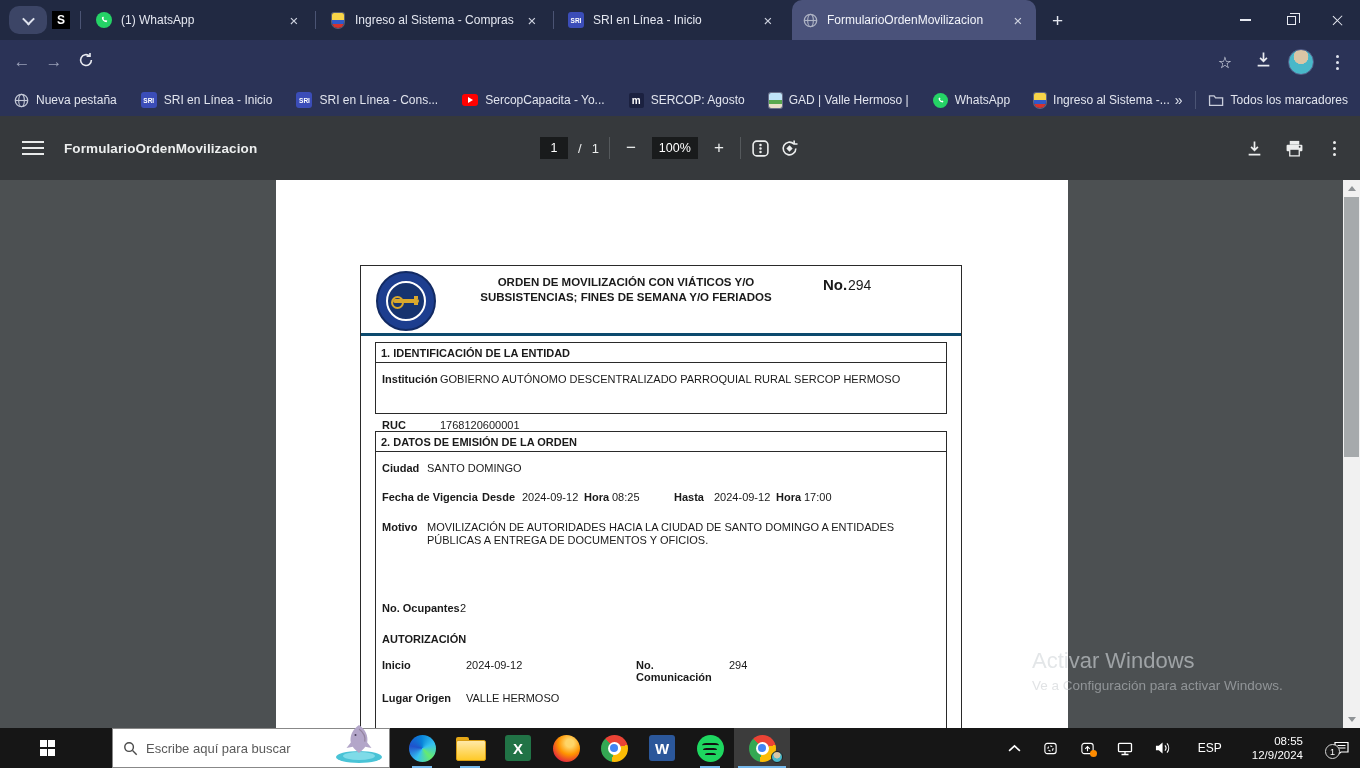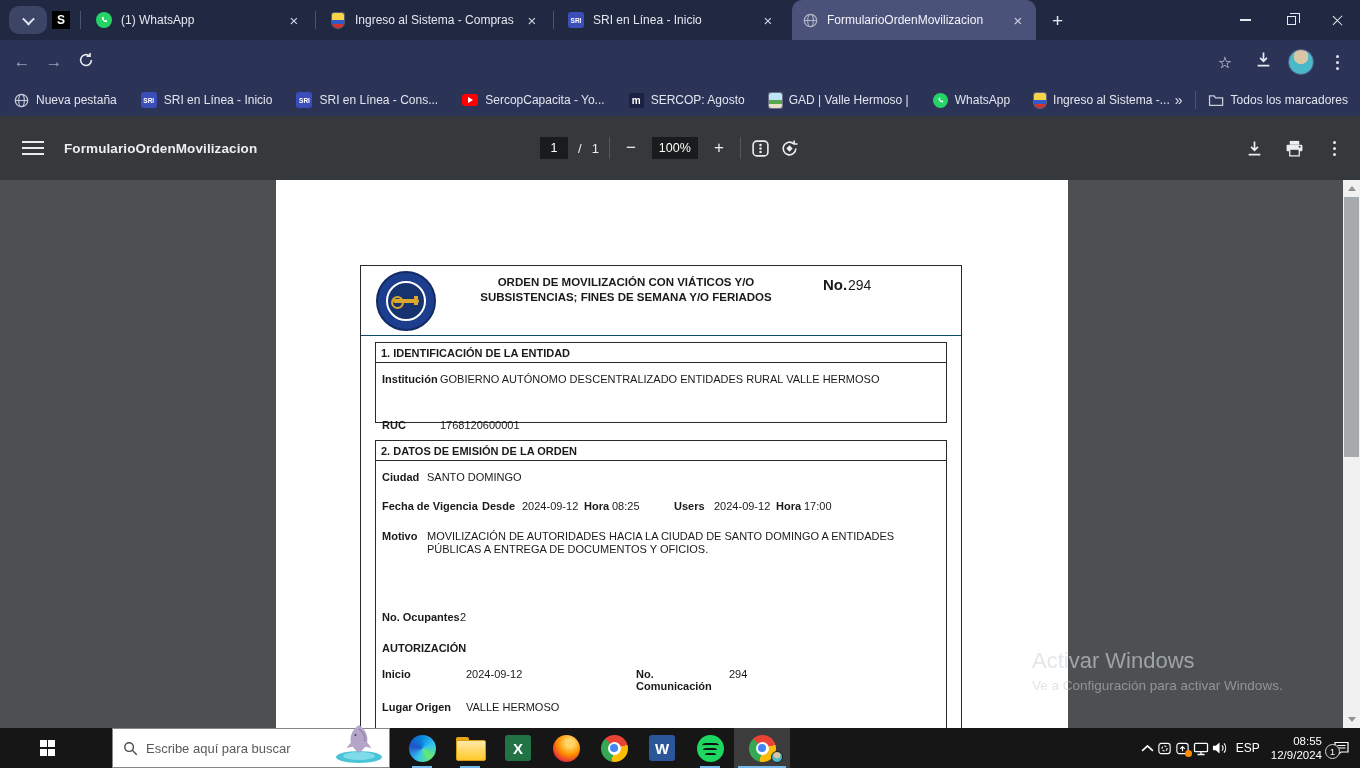--- a/index.html
+++ b/index.html
@@ -78,32 +78,32 @@
   .sb-arrow i { width:0; height:0; border-left:4px solid transparent; border-right:4px solid transparent; }
   .sb-up i { border-bottom:5px solid #8f9396; }
   .sb-down { bottom:0; } .sb-down i { border-top:5px solid #8f9396; }
   .sb-thumb { position:absolute; left:1px; top:17px; width:15px; height:260px; background:#a6aaac; }
   .watermark { position:absolute; left:1032px; top:468px; color:rgba(210,214,218,.62); }
   .wm1 { font-size:22px; }
   .wm2 { font-size:13.5px; margin-top:4px; color:rgba(200,204,208,.55); }
 
   
   .doc { position:absolute; left:84px; top:85px; width:602px; height:520px; border:1px solid #2a2a2a; color:#1a1a1a; font-size:11px; }
-  .doc-head { position:relative; height:70px; border-bottom:1px solid #0c4a6e; }
+  .doc-head { position:relative; height:70px; border-bottom:3px solid #0c4a6e; }
   .seal { position:absolute; left:15px; top:5px; width:60px; height:60px; border-radius:50%; background:#1d3e8f; border:2px solid #122a63; display:flex; align-items:center; justify-content:center; }
   .seal-inner { width:40px; height:40px; border-radius:50%; background:#16336f; border:2px solid #fff; position:relative; }
   .seal-key { position:absolute; left:5px; top:16px; width:26px; height:4px; background:#d9a82c; border-radius:2px; }
   .seal-key::before { content:""; position:absolute; left:-2px; top:-3px; width:9px; height:9px; border:2.5px solid #d9a82c; border-radius:50%; background:transparent; }
   .seal-key::after { content:""; position:absolute; right:1px; top:-3px; width:4px; height:3px; background:#d9a82c; box-shadow:0 6px 0 #d9a82c; }
   .doc-title { position:absolute; left:115px; top:9px; width:300px; text-align:center; font-weight:bold; font-size:11.5px; line-height:14.5px; }
   .doc-no-label { position:absolute; left:462px; top:10px; font-weight:bold; font-size:15px; }
   .doc-no-value { position:absolute; left:487px; top:11px; font-size:14px; }
   .sec-head { margin:6px 14px 0 14px; border:1px solid #2a2a2a; height:21px; line-height:20px; padding-left:5px; font-weight:bold; }
   .sec-body { margin:-1px 14px 0 14px; border:1px solid #2a2a2a; position:relative; padding:0 6px; }
-  .sec-body.s1 { height:61px; }
+  .sec-body.s1 { height:52px; }
   .sec-body.s2 { height:400px; border-bottom:none; }
   .gap { height:11px; }
   .drow { position:absolute; left:6px; right:6px; display:flex; align-items:flex-start; }
   .dl { font-weight:bold; flex:0 0 auto; }
   .dv { flex:0 0 auto; }
   .w58{width:58px;} .w45{width:45px;} .w78{width:78px;} .w84{width:84px;} .w100{width:100px;}
   .w40{width:40px;} .w62{width:62px;} .w38{width:28px;} .w162{width:162px;} .w93{width:93px;margin-left:8px;}
   .motivo-val { width:520px; line-height:12.5px; }
 
   
@@ -129,21 +129,21 @@
   .ic-chrome { width:27px; height:27px; border-radius:50%; background:conic-gradient(from -45deg,#ea4335 0 33%,#fbbc05 0 66%,#34a853 0); position:relative; }
   .ic-chrome::before { content:""; position:absolute; left:7px; top:7px; width:13px; height:13px; border-radius:50%; background:#fff; }
   .ic-chrome::after { content:""; position:absolute; left:9.5px; top:9.5px; width:8px; height:8px; border-radius:50%; background:#4285f4; }
   .ic-word { width:26px; height:26px; background:#2b579a; border-radius:3px; color:#fff; font-weight:bold; font-size:15px; display:flex; align-items:center; justify-content:center; }
   .ic-spotify { width:27px; height:27px; border-radius:50%; background:#1ed760; position:relative; overflow:hidden; }
   .ic-spotify i { position:absolute; left:5px; border-radius:50% / 100%; border-top:2.3px solid #121212; }
   .ic-spotify i:nth-child(1){ top:8px; width:17px; height:5px; }
   .ic-spotify i:nth-child(2){ top:13px; width:14px; height:4px; left:6.5px; }
   .ic-spotify i:nth-child(3){ top:18px; width:11px; height:3px; left:8px; }
   .profile-badge { position:absolute; right:7px; bottom:5px; width:12px; height:12px; border-radius:50%; background:radial-gradient(circle at 50% 30%,#d9c6a5 0 40%,#49b8c9 42%); border:1px solid #222; }
-  .tray { position:absolute; right:0; top:0; height:40px; display:flex; align-items:center; gap:3px; padding-right:10px; color:#fff; }
+  .tray { position:absolute; right:0; top:0; height:40px; display:flex; align-items:center; gap:22px; padding-right:10px; color:#fff; }
   .trayicon { display:flex; align-items:center; justify-content:center; position:relative; }
   .orange-dot { position:absolute; right:-2px; bottom:-1px; width:7px; height:7px; border-radius:50%; background:#ff8c00; }
   .lang { font-size:12px; padding:0 4px; }
   .clock { text-align:right; font-size:11.5px; line-height:14px; padding:0 4px; }
   .actioncenter { position:relative; margin-left:4px; }
   .ac-badge { position:absolute; left:-8px; bottom:-3px; width:15px; height:15px; border-radius:50%; background:#1a1a1a; border:1.5px solid #d6d6d6; color:#fff; font-size:9px; display:flex; align-items:center; justify-content:center; }
 </style>
 </head>
 <body>
 
@@ -356,42 +356,42 @@
             </div>
           <div class="doc-title">ORDEN DE MOVILIZACIÓN CON VIÁTICOS Y/O SUBSISTENCIAS; FINES DE SEMANA Y/O FERIADOS</div>
           <div class="doc-no-label">No.</div>
           <div class="doc-no-value">294</div>
         </div>
 
         <div class="sec-head">1. IDENTIFICACIÓN DE LA ENTIDAD</div>
         <div class="sec-body s1">
           <div class="drow" style="top:10px">
             <span class="dl w58">Institución</span>
-            <span class="dv">GOBIERNO AUTÓNOMO DESCENTRALIZADO ENTIDADES RURAL VALLE HERMOSO</span>
+            <span class="dv">GOBIERNO AUTÓNOMO DESCENTRALIZADO PARROQUIAL RURAL SERCOP HERMOSO</span>
           </div>
           <div class="drow" style="top:56px">
             <span class="dl w58">RUC</span>
             <span class="dv">1768120600001</span>
           </div>
         </div>
 
         <div class="gap"></div>
         <div class="sec-head">2. DATOS DE EMISIÓN DE LA ORDEN</div>
         <div class="sec-body s2">
           <div class="drow" style="top:10px">
             <span class="dl w45">Ciudad</span>
             <span class="dv">SANTO DOMINGO</span>
           </div>
           <div class="drow" style="top:39px">
             <span class="dl w100">Fecha de Vigencia</span>
             <span class="dl w40">Desde</span>
             <span class="dv w62">2024-09-12</span>
             <span class="dl w38">Hora</span>
             <span class="dv w62">08:25</span>
-            <span class="dl w40">Users</span>
+            <span class="dl w40">Hasta</span>
             <span class="dv w62">2024-09-12</span>
             <span class="dl w38">Hora</span>
             <span class="dv">17:00</span>
           </div>
           <div class="drow" style="top:69px">
             <span class="dl w45">Motivo</span>
             <span class="dv motivo-val">MOVILIZACIÓN DE AUTORIDADES HACIA LA CIUDAD DE SANTO DOMINGO A ENTIDADES PÚBLICAS A ENTREGA DE DOCUMENTOS Y OFICIOS.</span>
           </div>
           <div class="drow" style="top:150px">
             <span class="dl w78">No. Ocupantes</span>

